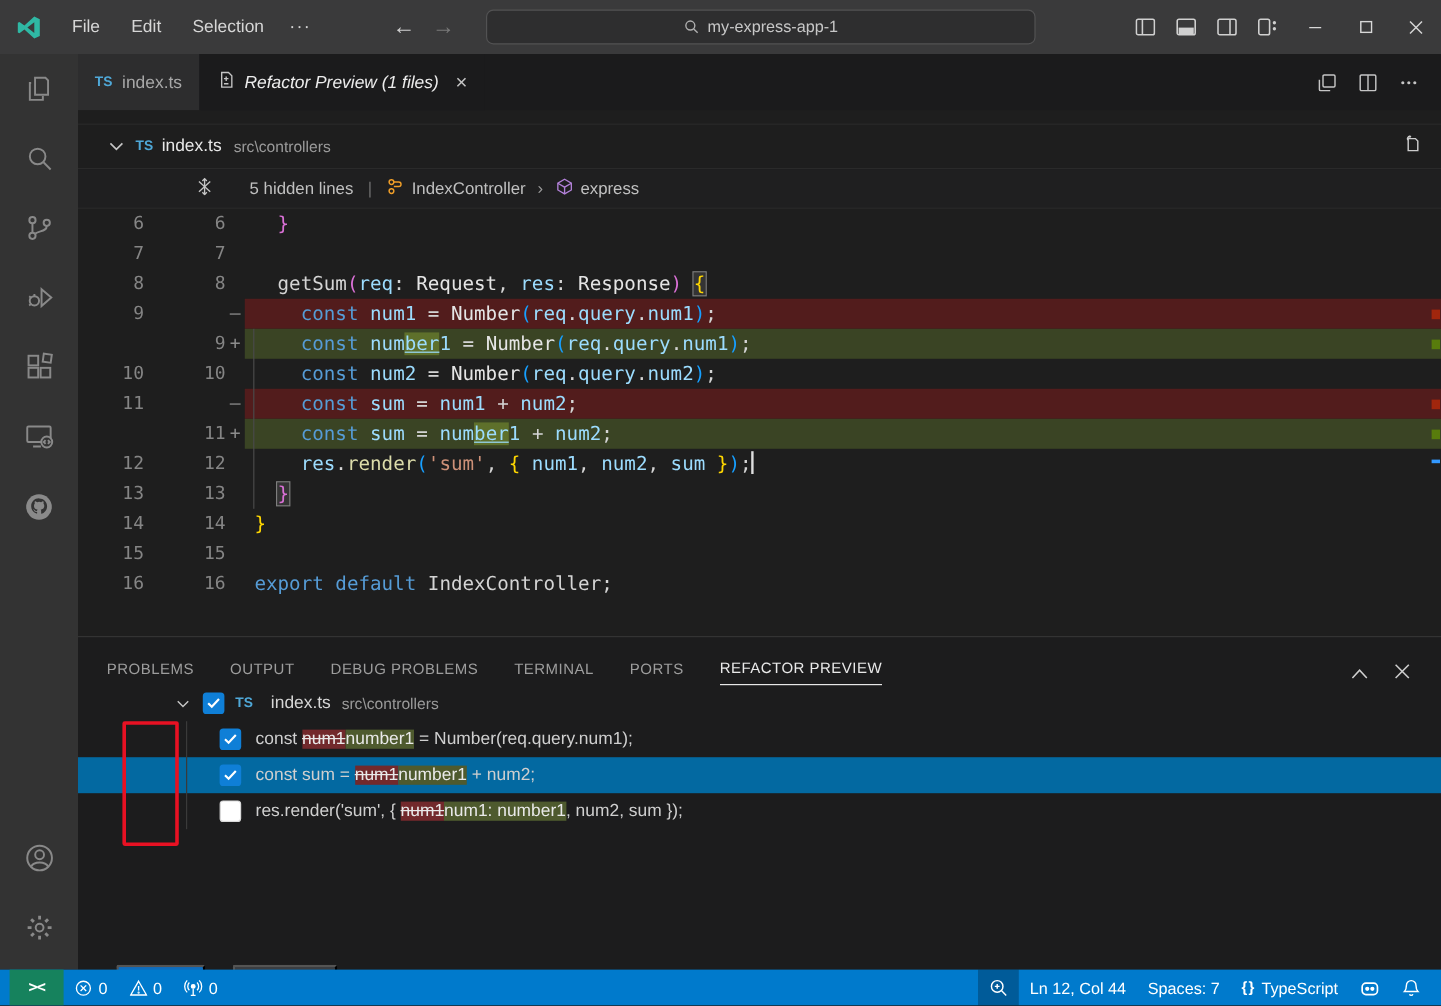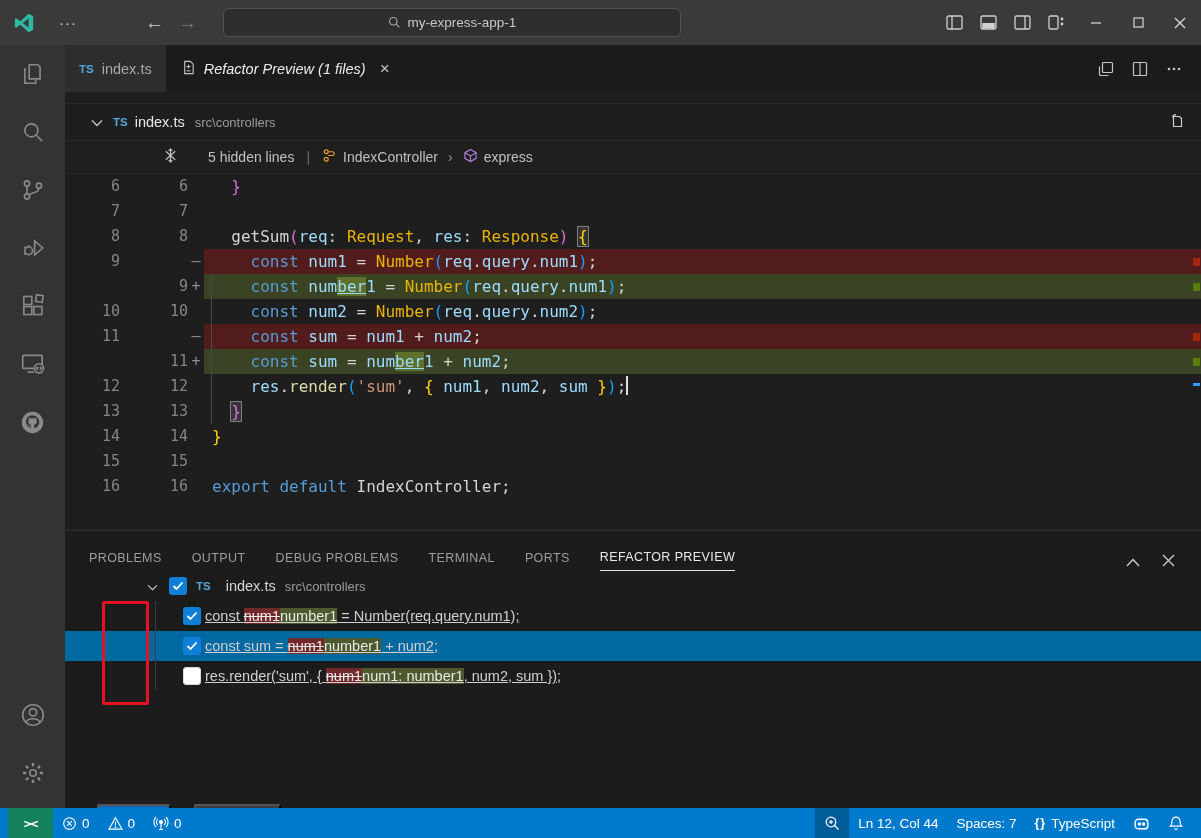--- a/index.html
+++ b/index.html
@@ -64,21 +64,21 @@
 
   .code { position:absolute; left:0; top:82px; width:1136px; font-family:"DejaVu Sans Mono", monospace;
           font-size:16px; line-height:25px; white-space:pre; }
   .crow { display:flex; height:25px; }
   .g-o { width:55px; text-align:right; color:#858585; font-size:15px; flex:none; }
   .g-m { width:68px; text-align:right; color:#858585; font-size:15px; flex:none; }
   .g-s { width:16px; text-align:center; color:#8d8d8d; font-size:15px; flex:none; }
   .ctext { flex:1; padding-left:8px; color:#d4d4d4; }
   .crow.del .ctext { background:#521c1c; }
   .crow.ins .ctext { background:#3a4424; }
-  .t-kw{color:#569cd6} .t-var{color:#9cdcfe} .t-type{color:#eab308} .t-fn{color:#dcdcaa}
+  .t-kw{color:#569cd6} .t-var{color:#9cdcfe} .t-type{color:#e5e5e5} .t-fn{color:#dcdcaa}
   .t-str{color:#ce9178} .t-p{color:#d4d4d4} .t-bg{color:#ffd700} .t-bp{color:#da70d6} .t-bb{color:#179fff}
   .t-match{ outline:1px solid #7e7e7e; background:rgba(110,110,110,.28); }
   .t-ins{ background:rgba(170,204,60,.32);text-decoration:underline; }
   .t-cursor{ display:inline-block; width:2px; height:19px; background:#dedede; vertical-align:-3px; }
   .indent-guide { position:absolute; left:146px; top:182px; width:1px; height:150px; background:#4a4a4a; }
   .ruler { position:absolute; right:1px; top:82px; width:8px; height:325px; }
   .ruler .mark { position:absolute; right:0; width:7px; height:8px; }
 
   .hscroll { position:absolute; left:0; top:465px; width:1136px; height:14px; background:#28282a; }
   .hscroll .thumb { position:absolute; left:0; top:1px; height:12px; width:782px; background:#4a4a4d; }
@@ -95,21 +95,21 @@
   .tree-guide { position:absolute; left:90px; top:30px; width:1px; height:90px; background:#3a3a3a; }
   .file-row { height:30px; display:flex; align-items:center; padding-left:16px; }
   .file-row .chev { width:22px; color:#c5c5c5; margin-left:4px; }
   .file-label { color:#d6d6d6; font-size:14.5px; margin:0 9px 0 8px; }
   .file-path { color:#9a9a9a; font-size:13px; }
   .checkbox { width:18px; height:18px; border-radius:3px; flex:none; }
   .checkbox.checked { background:#0f7fd7; display:flex; align-items:center; justify-content:center; }
   .checkbox.unchecked { background:#ffffff; border:1px solid #d9d9d9; }
   .change-row { height:30px; display:flex; align-items:center; padding-left:118px; font-size:14.5px; color:#cfcfcf; }
   .change-row.selected { background:#0369a1; }
-  .change-label { margin-left:4px; white-space:pre;text-decoration:underline; }
+  .change-label { margin-left:12px; white-space:pre; }
   .seg-del { background:#72292c; text-decoration:line-through; color:#e9e9e9; }
   .seg-ins { background:#4e5a2e; color:#e9e9e9; }
 
   .panel-buttons { position:absolute; left:32px; top:273px; display:flex; gap:23px; }
   .btn { height:31px; padding:0 17px; font-size:14.5px; display:flex; align-items:center; border-radius:2px; }
   .btn-primary { background:#0f6cbd; color:#ffffff; }
   .btn-secondary { background:#3a3d41; color:#f2f2f2; }
 
   
   .statusbar { position:absolute; left:0; top:808px; width:1201px; height:30px; background:#007acc;
@@ -125,20 +125,25 @@
   .annotation { position:absolute; left:102px; top:601px; width:47px; height:104px;
                 border:3px solid #e81123; border-radius:2px; z-index:50; }
 </style>
 </head>
 <body>
 
 <div class="titlebar">
   <svg class="vscode-logo" viewBox="0 0 24 24">
     <path fill="#2fb8a4" d="M17 2 8 10.2 3.5 6.8 2 7.6v8.8l1.5.8L8 13.8 17 22l5-2.4V4.4L17 2zm0 5.2v9.6L10.7 12 17 7.2z"></path>
   </svg>
+  <div class="menus" id="menus">
+      <div class="menu-item">File</div>
+      <div class="menu-item">Edit</div>
+      <div class="menu-item">Selection</div>
+    </div>
   <div class="menu-more">···</div>
   <div class="nav-arrows">
     <span class="arrow-back">←</span>
     <span class="arrow-fwd">→</span>
   </div>
   <div class="searchbox">
     <span class="mag">
       <svg width="13" height="13" viewBox="0 0 16 16">
           <circle cx="6.5" cy="6.5" r="4.6" fill="none" stroke="#c7c7c7" stroke-width="1.4"></circle>
           <line x1="10" y1="10" x2="14" y2="14" stroke="#c7c7c7" stroke-width="1.4"></line>

